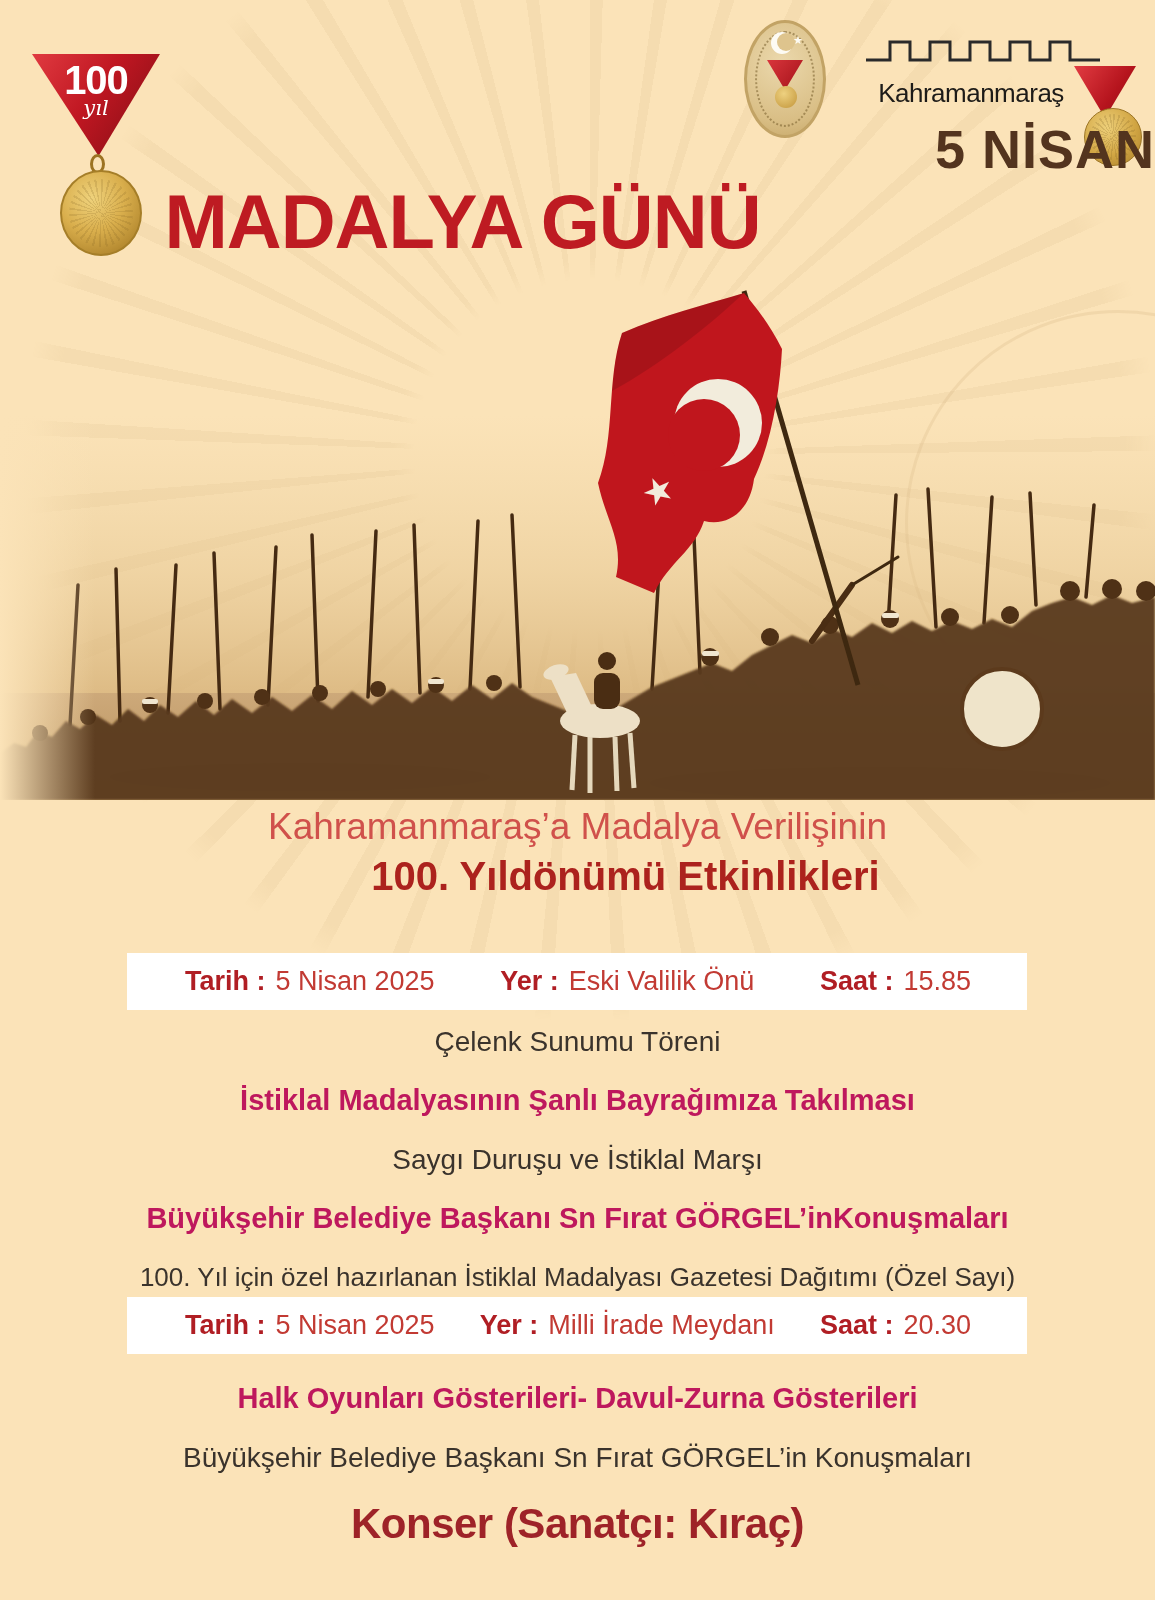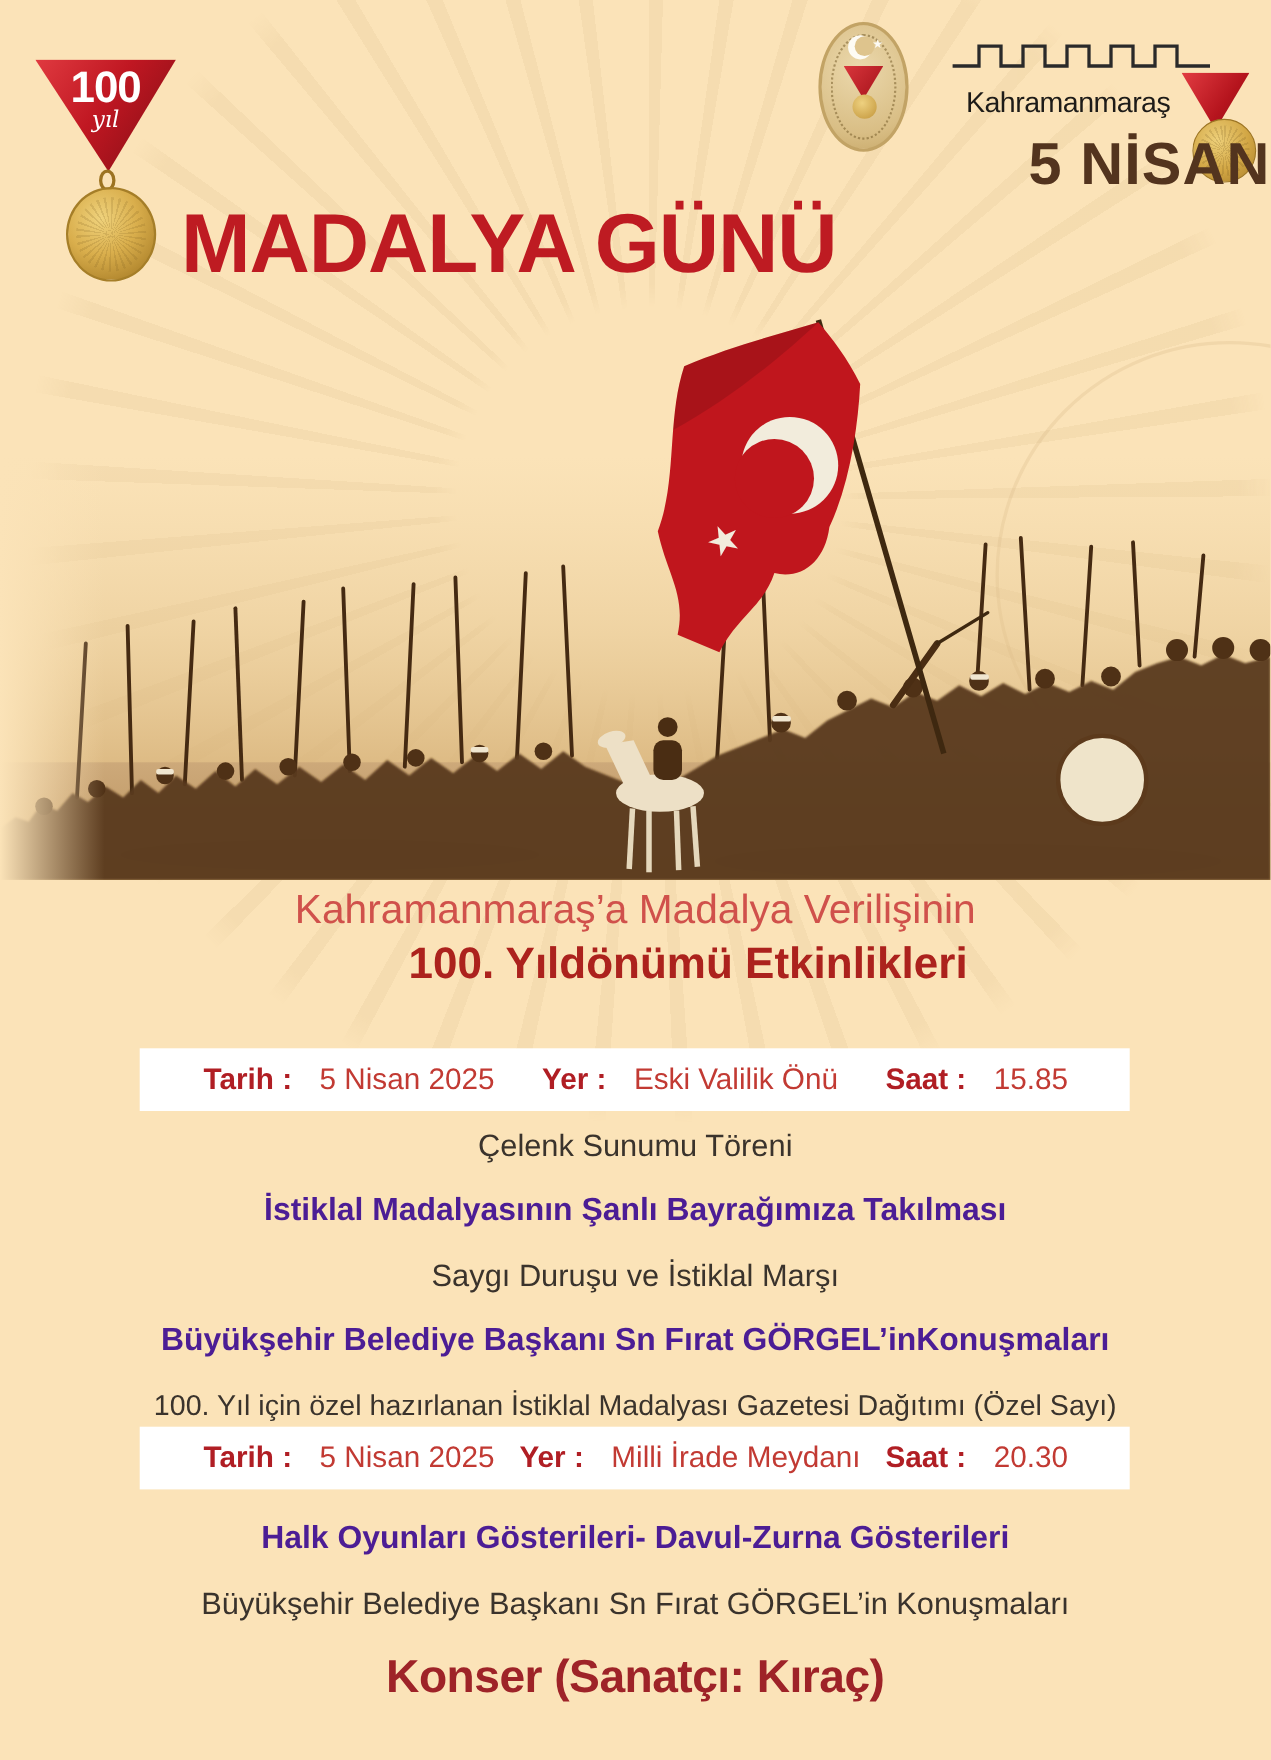--- a/index.html
+++ b/index.html
@@ -87,28 +87,28 @@
 
   
   .s1{left:0;top:806px;width:1155px;text-align:center;font-size:37px;color:#D0514B;}
   .s2{left:0;top:854px;width:1155px;text-align:center;font-size:40px;font-weight:bold;color:#AC221D;padding-left:48px;}
 
   
   .bar{left:127px;width:900px;height:57px;background:#FFFFFF;
     display:flex;align-items:center;justify-content:space-between;
     padding:0 56px 0 58px;box-sizing:border-box;}
   .bar1{top:953px;} .bar2{top:1297px;}
-  .field{display:flex;align-items:baseline;gap:25px;font-size:27px;white-space:nowrap;}
+  .field{display:flex;align-items:baseline;gap:10px;font-size:27px;white-space:nowrap;}
   .field .lbl{font-weight:bold;color:#B01E24;}
   .field .val{color:#C23A33;}
 
   
   .ev{left:0;width:1155px;text-align:center;white-space:nowrap;}
   .dark{font-size:28px;color:#3A332C;}
-  .red{font-size:29px;font-weight:bold;color:#4c1d95;}
+  .red{font-size:29px;font-weight:bold;color:#be185d;}
   .small{font-size:26px;}
   .finale{font-size:42px;font-weight:bold;color:#9E2328;letter-spacing:-0.5px;}
 </style>
 </head>
 <body>
 
 <div class="rays"></div>
 <div class="arc"></div>
 
 <div class="abs badge">

